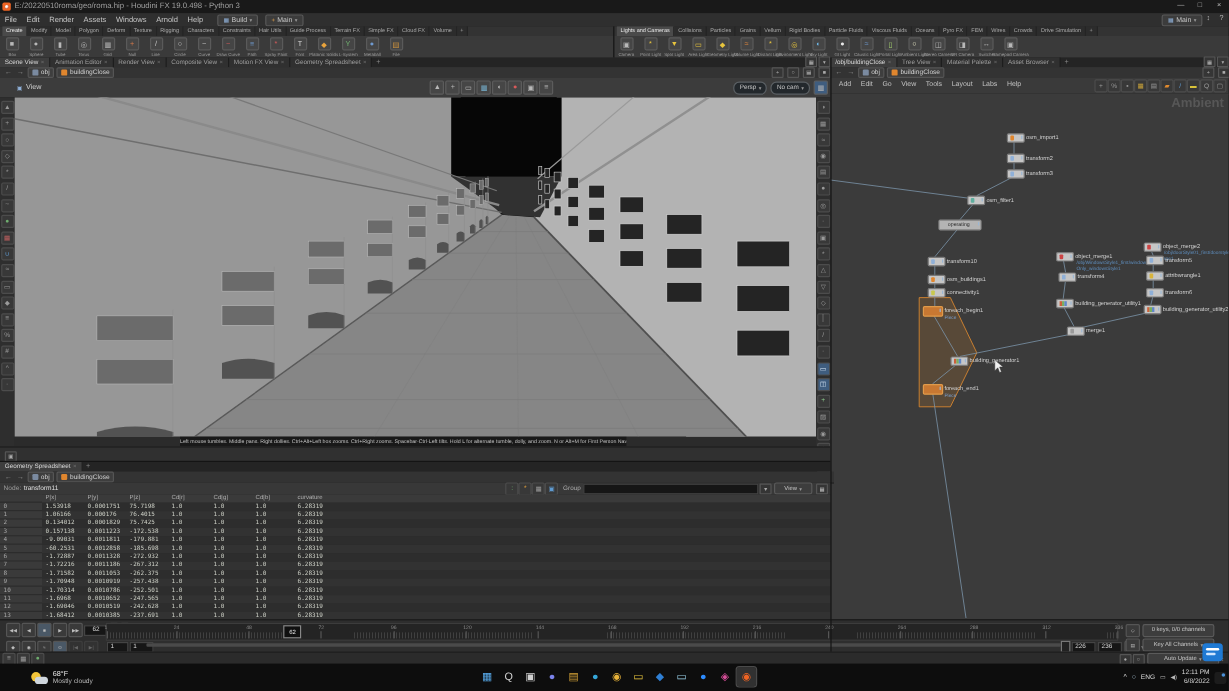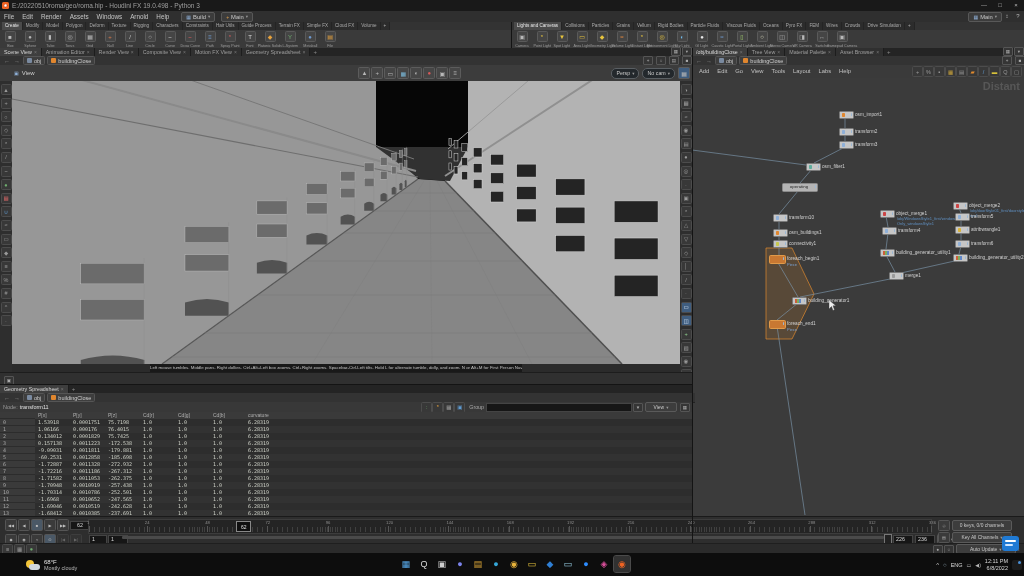--- a/index.html
+++ b/index.html
@@ -619,21 +619,21 @@
         <div class="tc-ic">▤</div>
         <div class="tc-ic" style="color: rgb(224, 138, 46);">▰</div>
         <div class="tc-ic" style="color: rgb(95, 154, 208);">/</div>
         <div class="tc-ic" style="color: rgb(216, 194, 58);">▬</div>
         <div class="tc-ic">Q</div>
         <div class="tc-ic">▢</div>
       </div>
   </div>
 
   <div class="abs" id="net-canvas">
-    <div id="net-watermark">Distant</div>
+    <div id="net-watermark">Ambient</div>
     <svg id="net-svg" width="332" height="438" viewBox="0 0 332 438" style="position:absolute;inset:0">
         <polygon points="74,170 100,170 122,216 100,261 74,261" fill="rgba(224,138,46,.18)" stroke="#e08a2e" stroke-width="0.7"></polygon>
         <polyline points="153,39 153,50" fill="none" stroke="#7a93a8" stroke-width="0.8" opacity="0.85"></polyline>
         <polyline points="153,56 153,63" fill="none" stroke="#7a93a8" stroke-width="0.8" opacity="0.85"></polyline>
         <polyline points="153,69 122,85" fill="none" stroke="#7a93a8" stroke-width="0.8" opacity="0.85"></polyline>
         <polyline points="120,91 108,105" fill="none" stroke="#7a93a8" stroke-width="0.8" opacity="0.85"></polyline>
         <polyline points="106,113 87,136" fill="none" stroke="#7a93a8" stroke-width="0.8" opacity="0.85"></polyline>
         <polyline points="87,142 87,151" fill="none" stroke="#7a93a8" stroke-width="0.8" opacity="0.85"></polyline>
         <polyline points="87,157 87,162" fill="none" stroke="#7a93a8" stroke-width="0.8" opacity="0.85"></polyline>
         <polyline points="87,168 87,177" fill="none" stroke="#7a93a8" stroke-width="0.8" opacity="0.85"></polyline>

